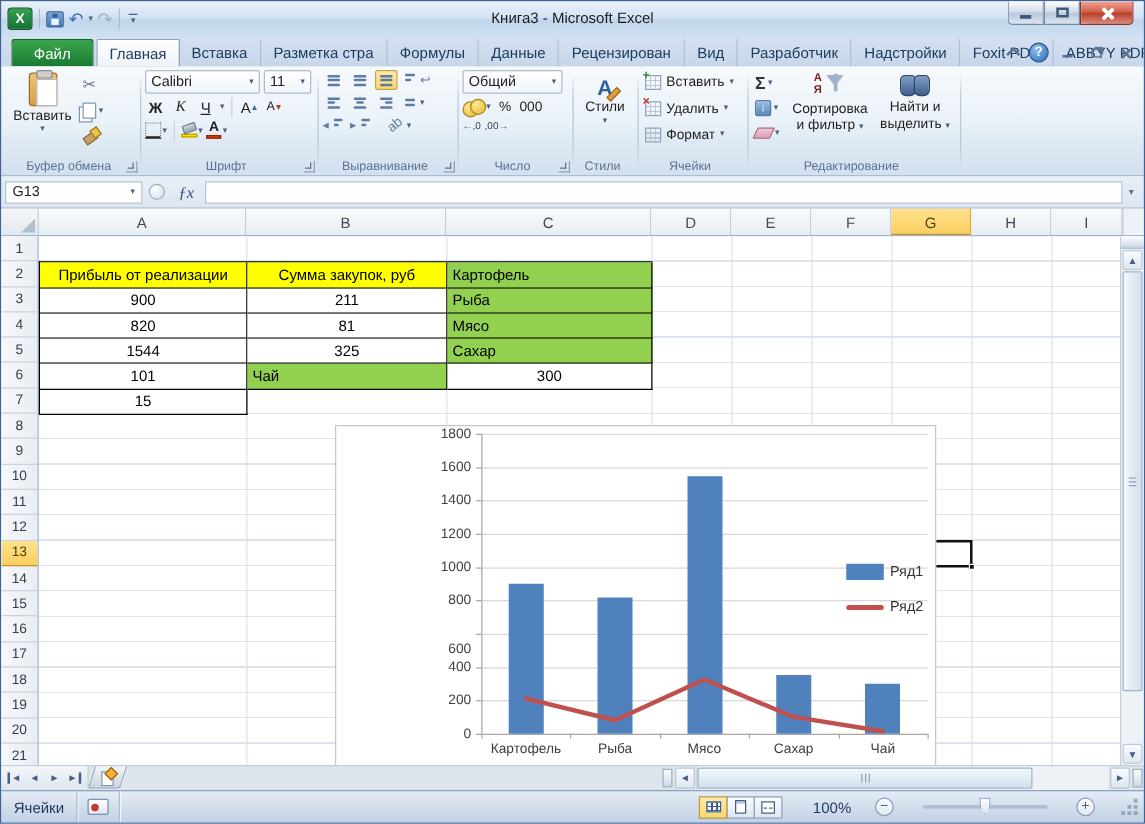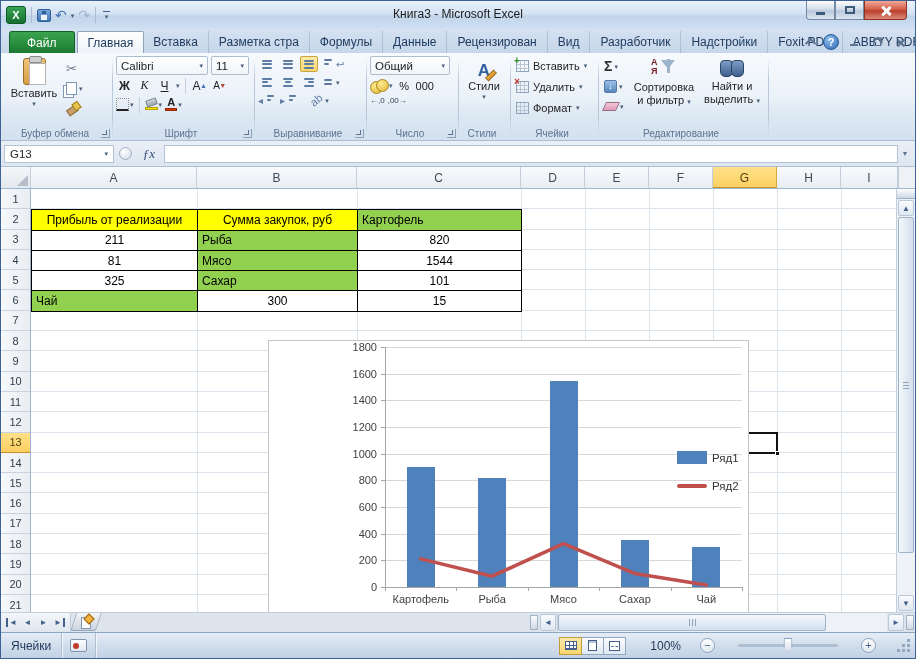--- a/index.html
+++ b/index.html
@@ -564,20 +564,21 @@
         <div class="rcell">18</div>
         <div class="rcell">19</div>
         <div class="rcell">20</div>
         <div class="rcell">21</div>
       </div>
 
     <div class="tablewrap">
         <div class="tcell hdr">Прибыль от реализации</div>
         <div class="tcell hdr">Сумма закупок, руб</div>
         <div class="tcell name">Картофель</div>
+        <div class="tcell">900</div>
         <div class="tcell">211</div>
         <div class="tcell name">Рыба</div>
         <div class="tcell">820</div>
         <div class="tcell">81</div>
         <div class="tcell name">Мясо</div>
         <div class="tcell">1544</div>
         <div class="tcell">325</div>
         <div class="tcell name">Сахар</div>
         <div class="tcell">101</div>
         <div class="tcell name">Чай</div>
@@ -613,21 +614,21 @@
         <div class="ytick" style="left: 112px; top: 86px;"></div>
         <div class="ylab" style="left: 52px; top: 80px;">1200</div>
         <div class="ygrid" style="left: 116px; width: 357px; top: 112.667px;"></div>
         <div class="ytick" style="left: 112px; top: 112.667px;"></div>
         <div class="ylab" style="left: 52px; top: 106.667px;">1000</div>
         <div class="ygrid" style="left: 116px; width: 357px; top: 139.333px;"></div>
         <div class="ytick" style="left: 112px; top: 139.333px;"></div>
         <div class="ylab" style="left: 52px; top: 133.333px;">800</div>
         <div class="ygrid" style="left: 116px; width: 357px; top: 166px;"></div>
         <div class="ytick" style="left: 112px; top: 166px;"></div>
-        <div class="ylab" style="left: 52px; top: 160px;">600</div>
+        <div class="ylab" style="left: 52px; top: 172px;">600</div>
         <div class="ygrid" style="left: 116px; width: 357px; top: 192.667px;"></div>
         <div class="ytick" style="left: 112px; top: 192.667px;"></div>
         <div class="ylab" style="left: 52px; top: 186.667px;">400</div>
         <div class="ygrid" style="left: 116px; width: 357px; top: 219.333px;"></div>
         <div class="ytick" style="left: 112px; top: 219.333px;"></div>
         <div class="ylab" style="left: 52px; top: 213.333px;">200</div>
         <div class="ygrid zero" style="left: 116px; width: 357px; top: 246px;"></div>
         <div class="ytick" style="left: 112px; top: 246px;"></div>
         <div class="ylab" style="left: 52px; top: 240px;">0</div>
         <div class="yaxis" style="left: 116px; top: 6px; height: 240px;"></div>

